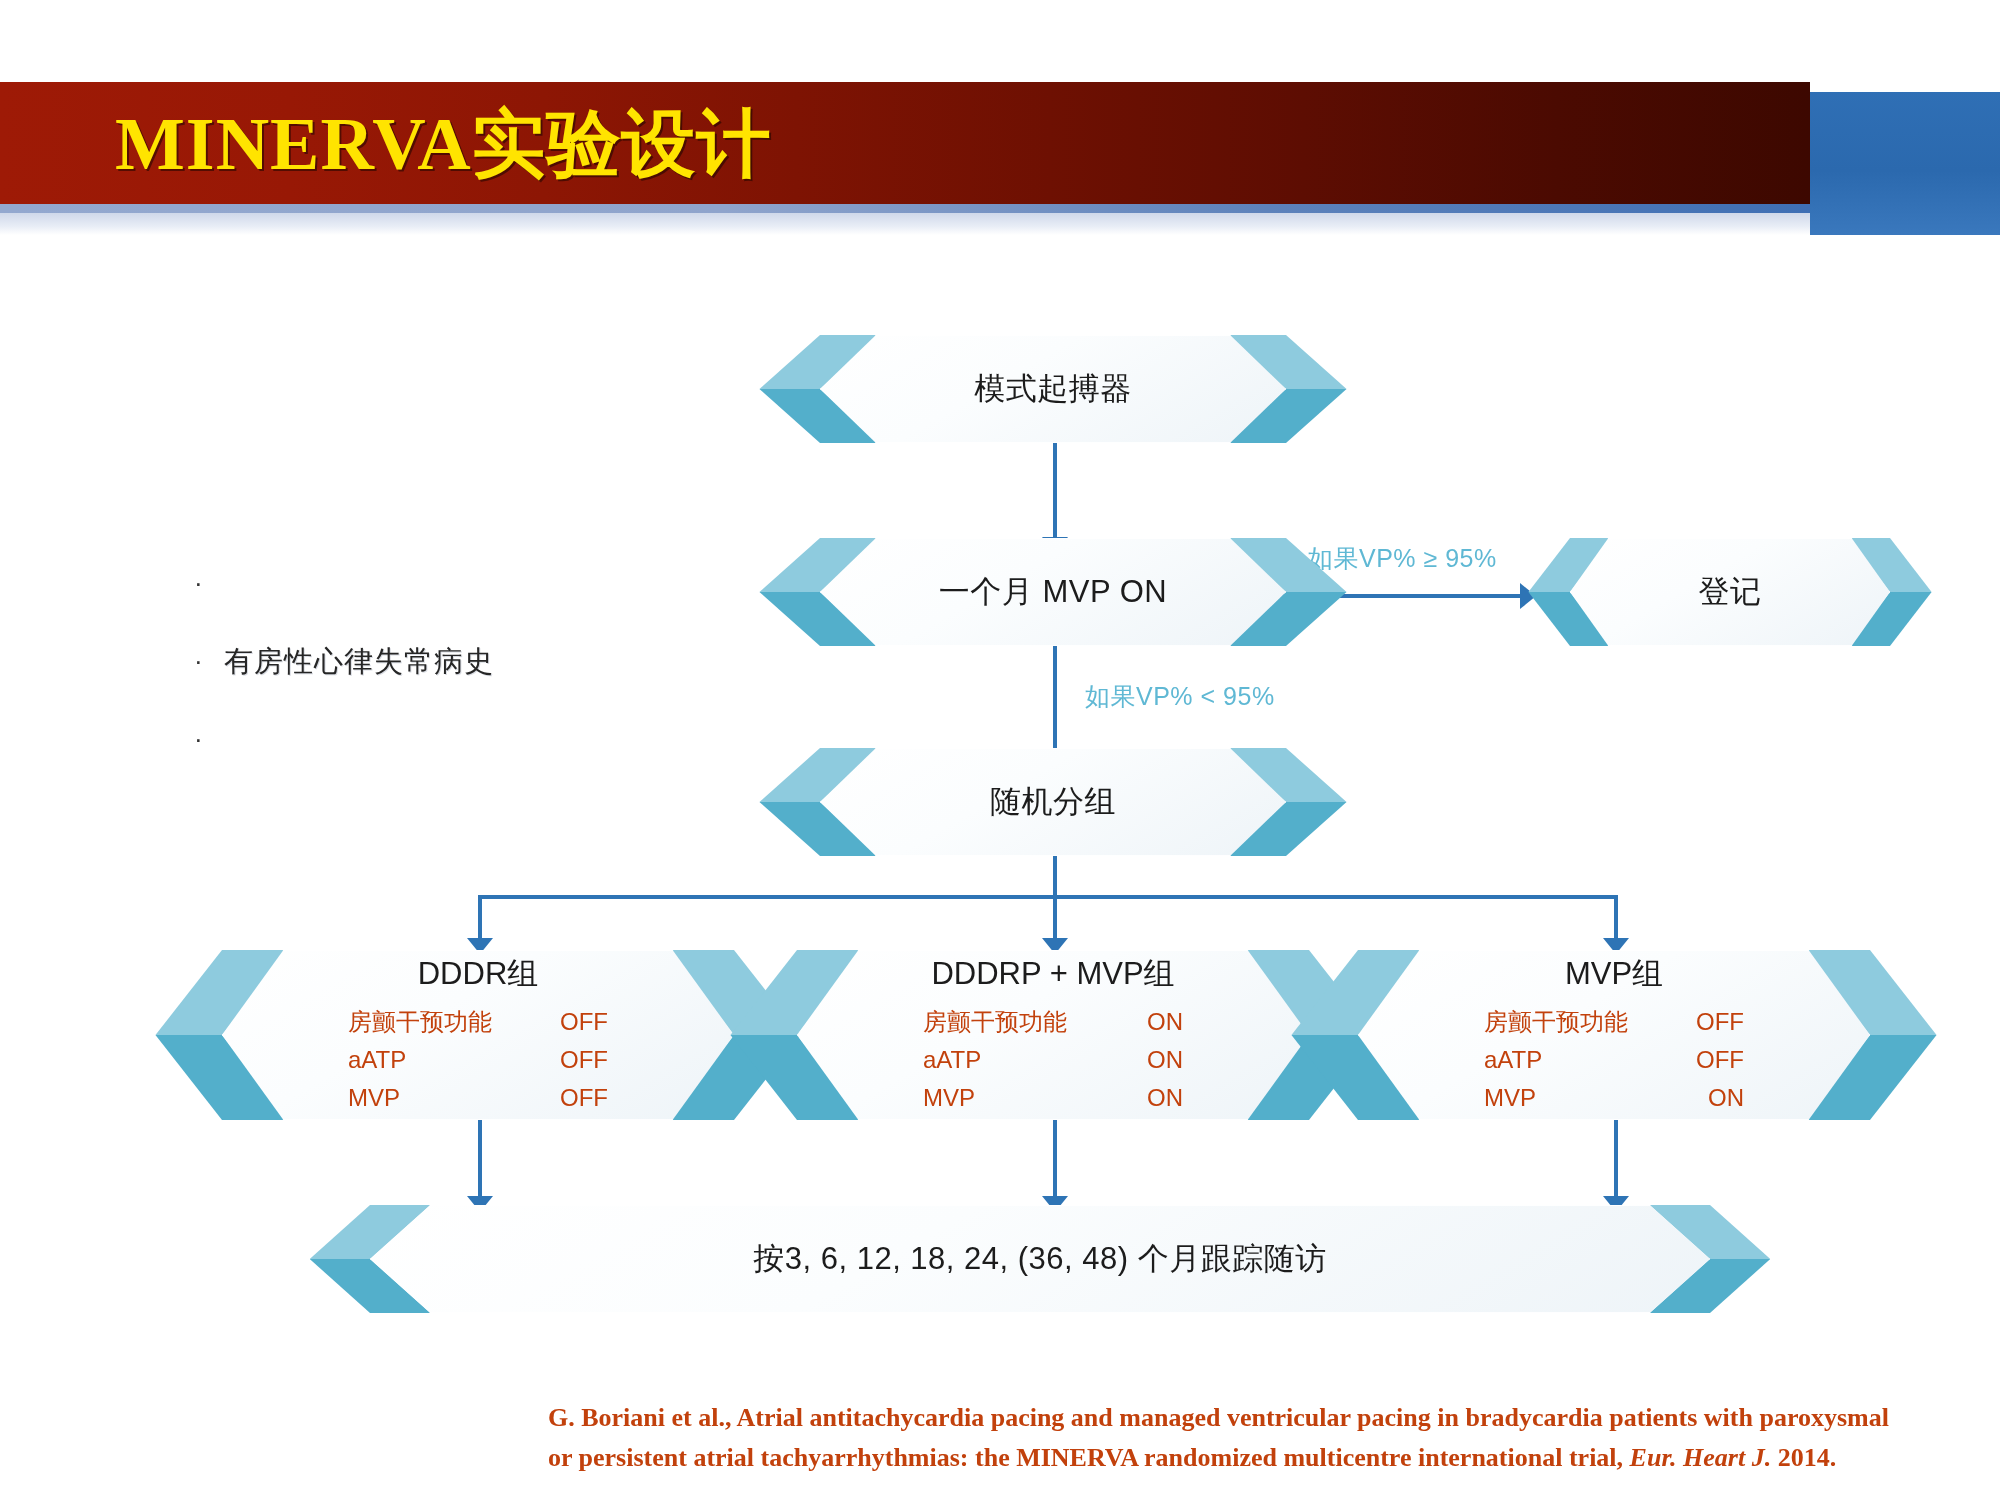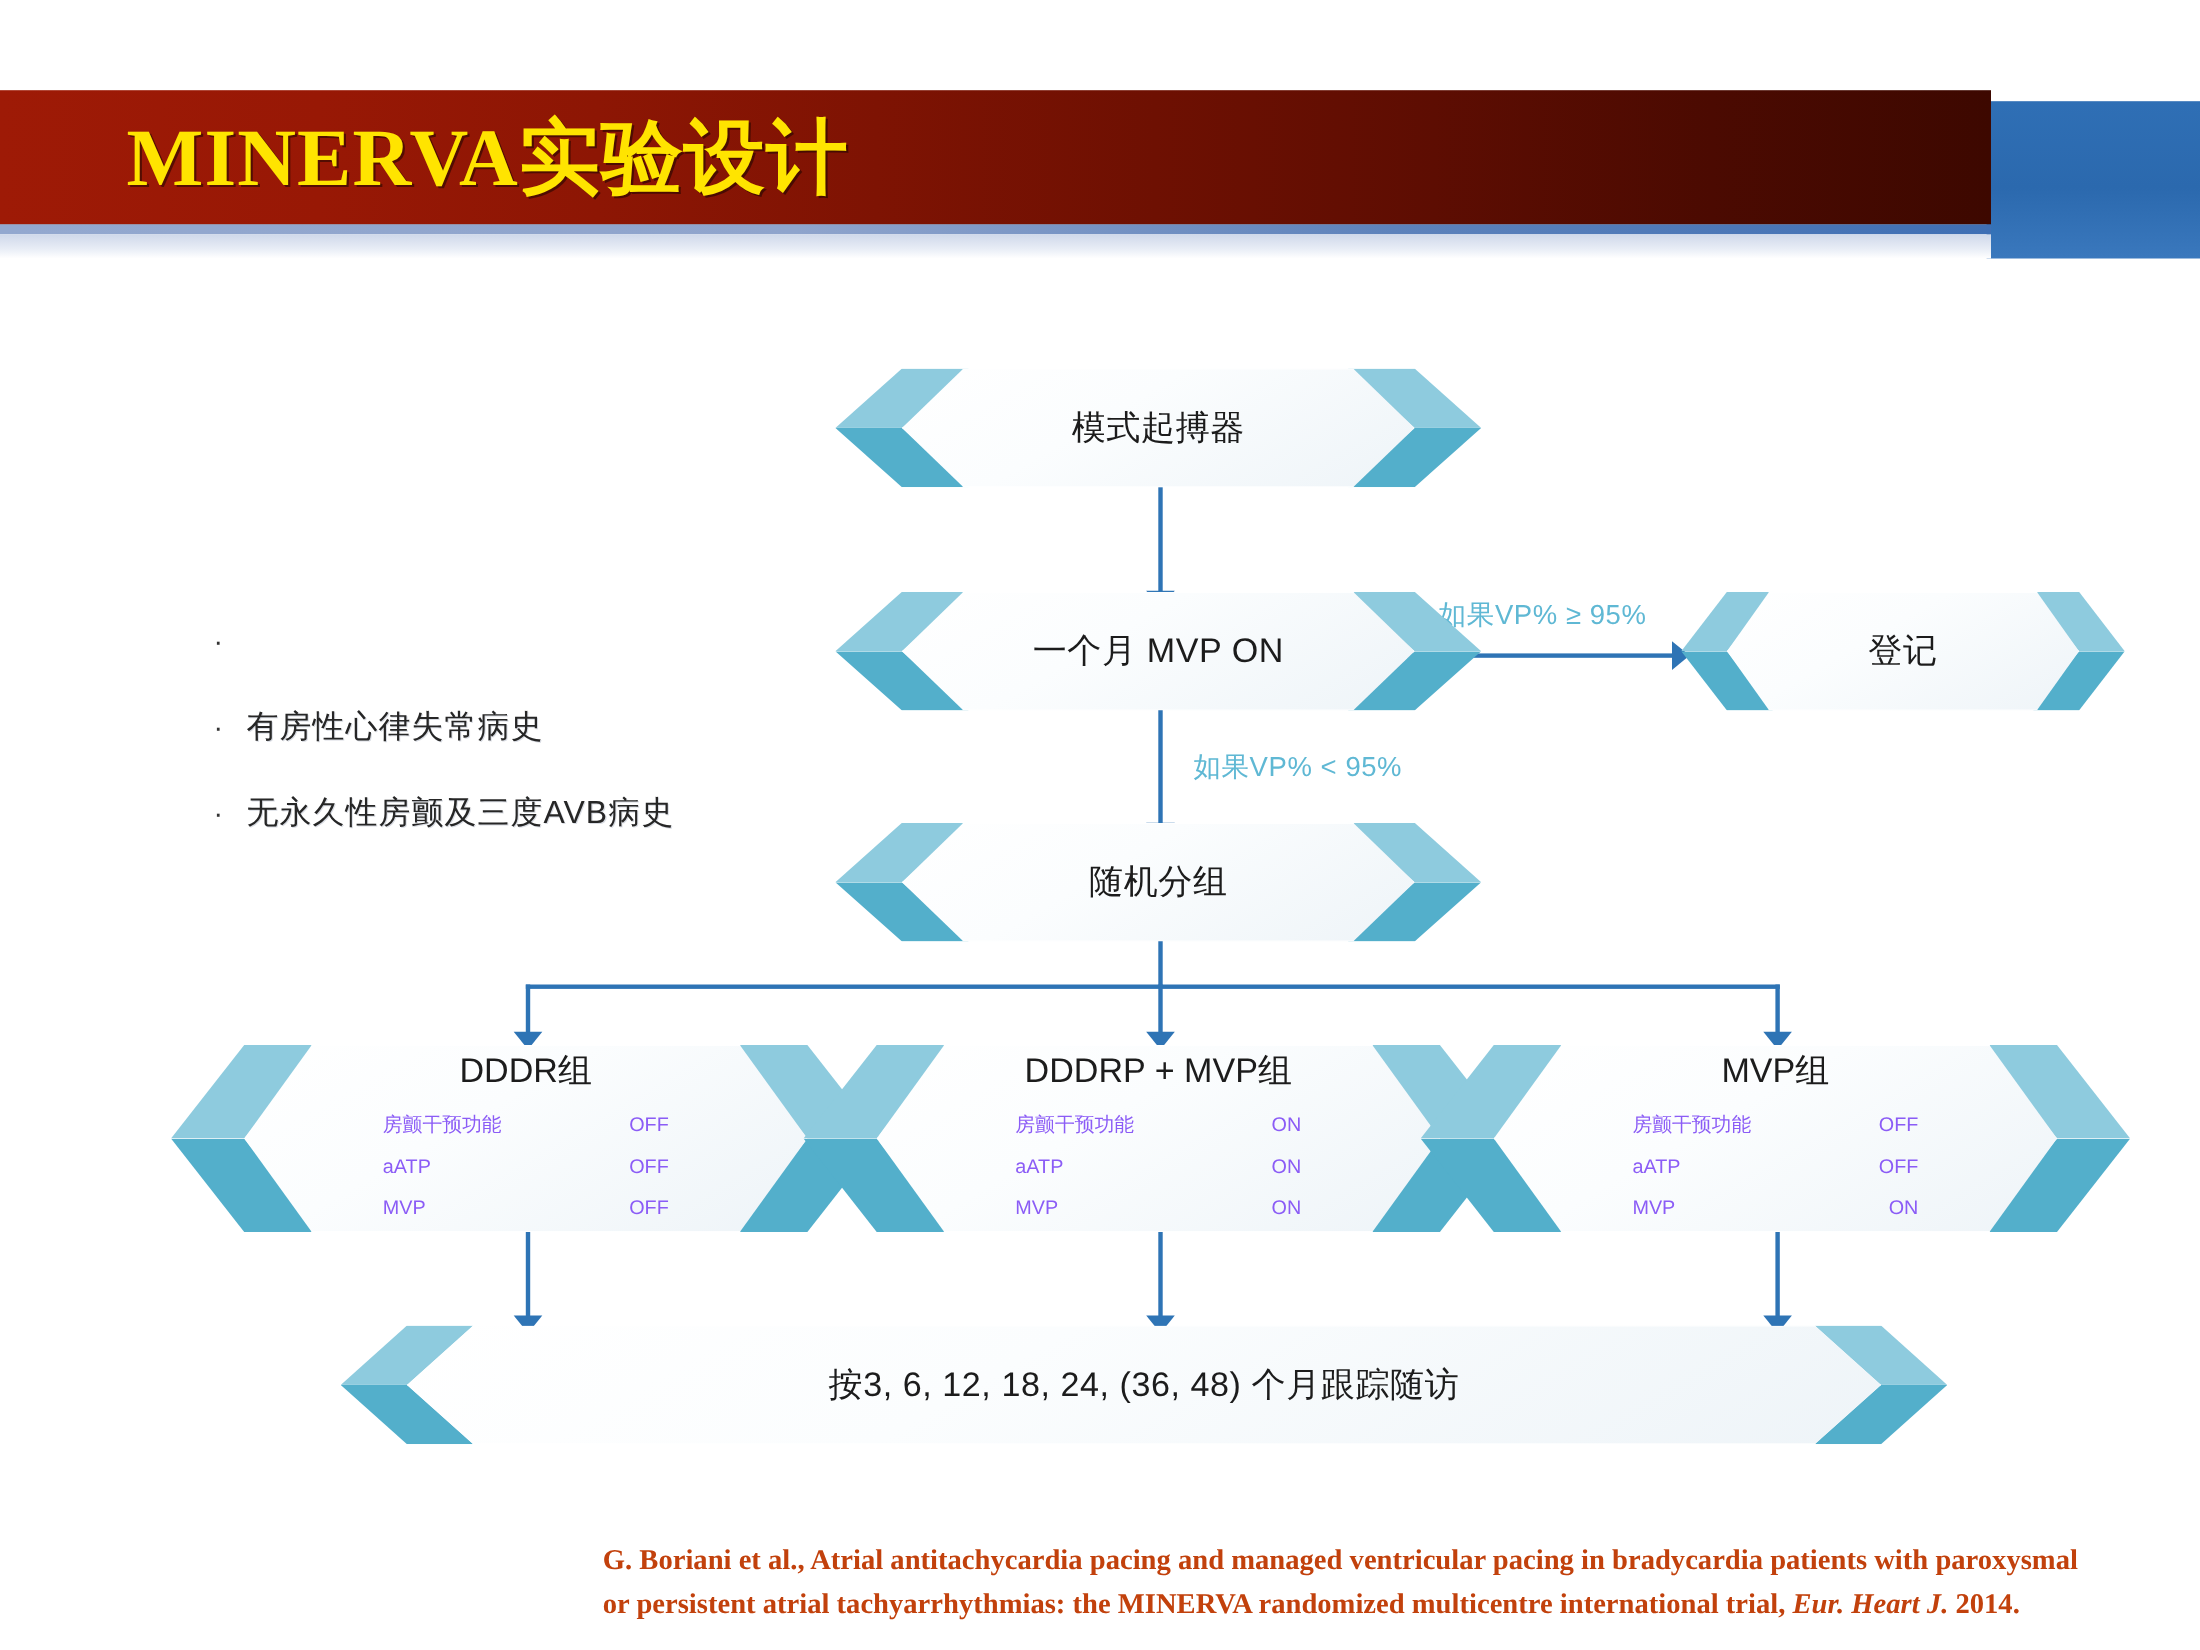--- a/index.html
+++ b/index.html
@@ -187,22 +187,22 @@
   }
   .chev-title .sup {
     font-size: 16px;
     vertical-align: super;
   }
 
   
   .param-table {
     margin-top: 8px;
     width: 260px;
-    font-size: 18px;
-    color: #8b5cf6;
+    font-size: 24px;
+    color: #c2410c;
     line-height: 38px;
   }
   .param-row {
     display: flex;
     justify-content: space-between;
     white-space: nowrap;
   }
   .param-name { text-align: left; }
   .param-val  { text-align: right; min-width: 70px; }
   .group-title {
@@ -272,21 +272,20 @@
 <div id="criteria-block">
   <div class="criteria-row">
     <span class="criteria-bullet">·</span>
   </div>
   <div class="criteria-row">
     <span class="criteria-bullet">·</span>
     <span class="criteria-text">有房性心律失常病史</span>
   </div>
   <div class="criteria-row">
     <span class="criteria-bullet">·</span>
-    <span class="criteria-text">无永久性房颤及三度AVB病史</span>
   </div>
 </div>
 
 <div class="conn vline" style="left:1053px; top:443px; height:100px;"></div>
 <div class="arrow-down" style="left:1042px; top:537px;"></div>
 
 <div class="conn hline" style="left:1188px; top:594px; width:340px;"></div>
 <div class="arrow-right" style="left:1520px; top:583px;"></div>
 
 <div class="conn vline" style="left:1053px; top:645px; height:110px;"></div>

